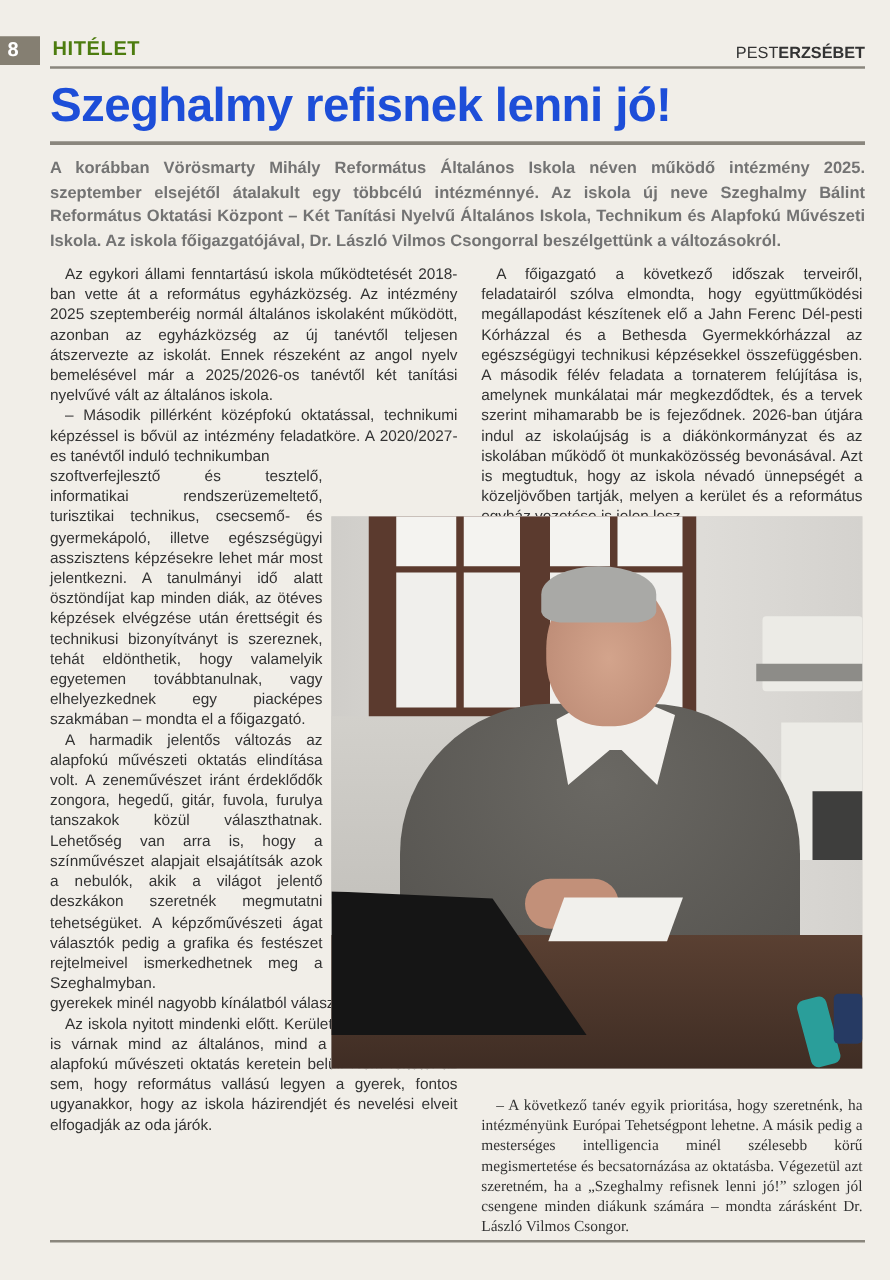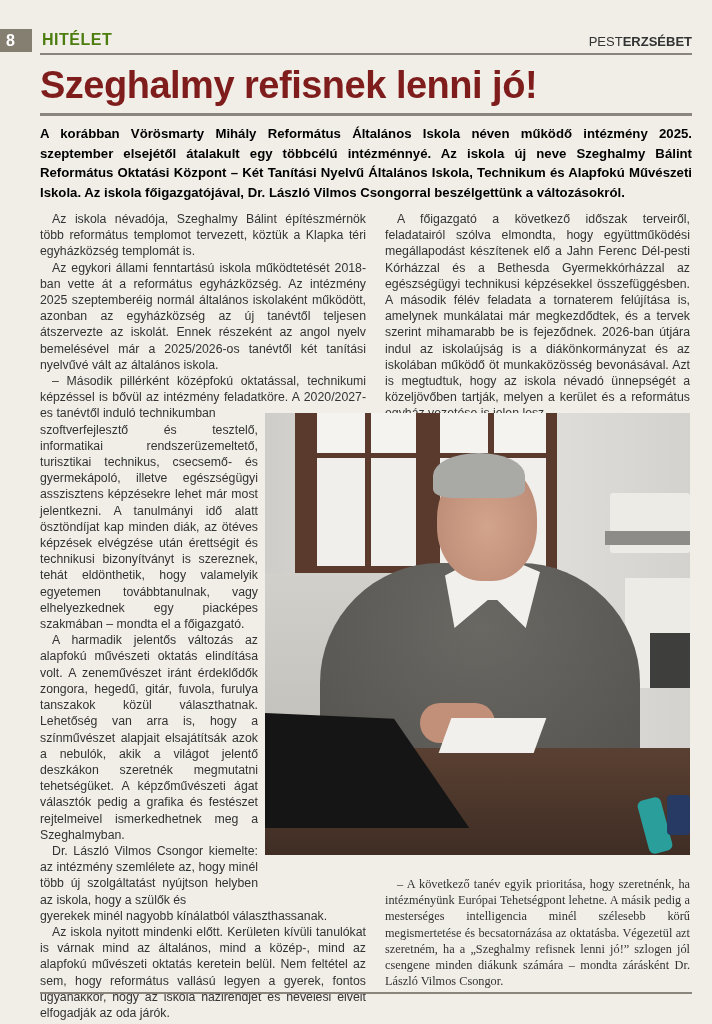--- a/index.html
+++ b/index.html
@@ -4,24 +4,24 @@
 <style>
   html,body{margin:0;padding:0;}
   body{width:712px;height:1024px;background:#f1eee8;position:relative;overflow:hidden;
        font-family:"Liberation Sans","DejaVu Sans",sans-serif;color:#2b2b2b;}
   .page-num{position:absolute;left:0;top:29px;width:32px;height:23px;background:#857f72;color:#fff;
        font-weight:bold;font-size:16px;line-height:23px;text-indent:6px;}
   .section{position:absolute;left:42px;top:31px;font-weight:bold;font-size:16px;color:#4d7c0f;letter-spacing:0.5px;}
   .brand{position:absolute;right:20px;top:34px;font-size:13px;color:#333;text-align:center;}
   .brand b{font-weight:bold;}
   .rule-top{position:absolute;left:40px;right:20px;top:53px;height:2px;background:#8a867d;}
-  .title{position:absolute;left:40px;top:60px;font-size:38px;font-weight:bold;color:#7f1d1d;letter-spacing:-0.5px;line-height:50px;margin:0;}
+  .title{position:absolute;left:40px;top:60px;font-size:38px;font-weight:bold;color:#1d4ed8;letter-spacing:-0.5px;line-height:50px;margin:0;}
   .rule-title{position:absolute;left:40px;right:20px;top:113px;height:3px;background:#8a867d;}
   .lead{position:absolute;left:40px;width:652px;top:124px;font-size:13.2px;font-weight:bold;line-height:19.6px;
-        text-align:justify;color:#000000;margin:0;}
+        text-align:justify;color:#737373;margin:0;}
   .col{position:absolute;font-size:12.3px;line-height:16.2px;text-align:justify;color:#333;}
   .col p{margin:0;text-indent:12px;}
   .col-left{left:40px;top:211px;width:326px;}
   .col-left .narrow{width:218px;}
   .col-right{left:385px;top:211px;width:305px;}
   .col-right-bottom{left:385px;top:876px;width:305px;font-family:Liberation Serif, serif;}
   .photo{position:absolute;left:265px;top:413px;width:425px;height:442px;overflow:hidden;background:#d9d6d1;}
   .rule-bottom{position:absolute;left:40px;right:20px;top:992px;height:2px;background:#8a867d;}
   .ph{position:absolute;}
 </style>
@@ -32,27 +32,25 @@
 <div class="section">HITÉLET</div>
 <div class="brand"><span>PEST</span><b>ERZSÉBET</b></div>
 <div class="rule-top"></div>
 
 <h1 class="title">Szeghalmy refisnek lenni jó!</h1>
 <div class="rule-title"></div>
 
 <p class="lead">A korábban Vörösmarty Mihály Református Általános Iskola néven működő intézmény 2025. szeptember elsejétől átalakult egy többcélú intézménnyé. Az iskola új neve Szeghalmy Bálint Református Oktatási Központ – Két Tanítási Nyelvű Általános Iskola, Technikum és Alapfokú Művészeti Iskola. Az iskola főigazgatójával, Dr. László Vilmos Csongorral beszélgettünk a változásokról.</p>
 
 <div class="col col-left">
-  <p>Az iskola névadója, Szeghalmy Bálint építészmérnök több református templomot tervezett, köztük a Klapka téri egyházközség templomát is.</p>
   <p>Az egykori állami fenntartású iskola működtetését 2018-ban vette át a református egyházközség. Az intézmény 2025 szeptemberéig normál általános iskolaként működött, azonban az egyházközség az új tanévtől teljesen átszervezte az iskolát. Ennek részeként az angol nyelv bemelésével már a 2025/2026-os tanévtől két tanítási nyelvűvé vált az általános iskola.</p>
   <p>– Második pillérként középfokú oktatással, technikumi képzéssel is bővül az intézmény feladatköre. A 2020/2027-es tanévtől induló technikumban</p>
   <div class="narrow">
     <p style="text-indent:0">szoftverfejlesztő és tesztelő, informatikai rendszerüzemeltető, turisztikai technikus, csecsemő- és gyermekápoló, illetve egészségügyi asszisztens képzésekre lehet már most jelentkezni. A tanulmányi idő alatt ösztöndíjat kap minden diák, az ötéves képzések elvégzése után érettségit és technikusi bizonyítványt is szereznek, tehát eldönthetik, hogy valamelyik egyetemen továbbtanulnak, vagy elhelyezkednek egy piacképes szakmában – mondta el a főigazgató.</p>
     <p>A harmadik jelentős változás az alapfokú művészeti oktatás elindítása volt. A zeneművészet iránt érdeklődők zongora, hegedű, gitár, fuvola, furulya tanszakok közül választhatnak. Lehetőség van arra is, hogy a színművészet alapjait elsajátítsák azok a nebulók, akik a világot jelentő deszkákon szeretnék megmutatni tehetségüket. A képzőművészeti ágat választók pedig a grafika és festészet rejtelmeivel ismerkedhetnek meg a Szeghalmyban.</p>
-    <p>Dr. László Vilmos Csongor kiemelte: az intézmény szemlélete az, hogy minél több új szolgáltatást nyújtson helyben az iskola, hogy a szülők és</p>
   </div>
   <p style="text-indent:0">gyerekek minél nagyobb kínálatból választhassanak.</p>
   <p>Az iskola nyitott mindenki előtt. Kerületen kívüli tanulókat is várnak mind az általános, mind a közép-, mind az alapfokú művészeti oktatás keretein belül. Nem feltétel az sem, hogy református vallású legyen a gyerek, fontos ugyanakkor, hogy az iskola házirendjét és nevelési elveit elfogadják az oda járók.</p>
 </div>
 
 <div class="col col-right">
   <p>A főigazgató a következő időszak terveiről, feladatairól szólva elmondta, hogy együttműködési megállapodást készítenek elő a Jahn Ferenc Dél-pesti Kórházzal és a Bethesda Gyermekkórházzal az egészségügyi technikusi képzésekkel összefüggésben. A második félév feladata a tornaterem felújítása is, amelynek munkálatai már megkezdődtek, és a tervek szerint mihamarabb be is fejeződnek. 2026-ban útjára indul az iskolaújság is a diákönkormányzat és az iskolában működő öt munkaközösség bevonásával. Azt is megtudtuk, hogy az iskola névadó ünnepségét a közeljövőben tartják, melyen a kerület és a református egyház vezetése is jelen lesz.</p>
 </div>
 
 <div class="photo">

